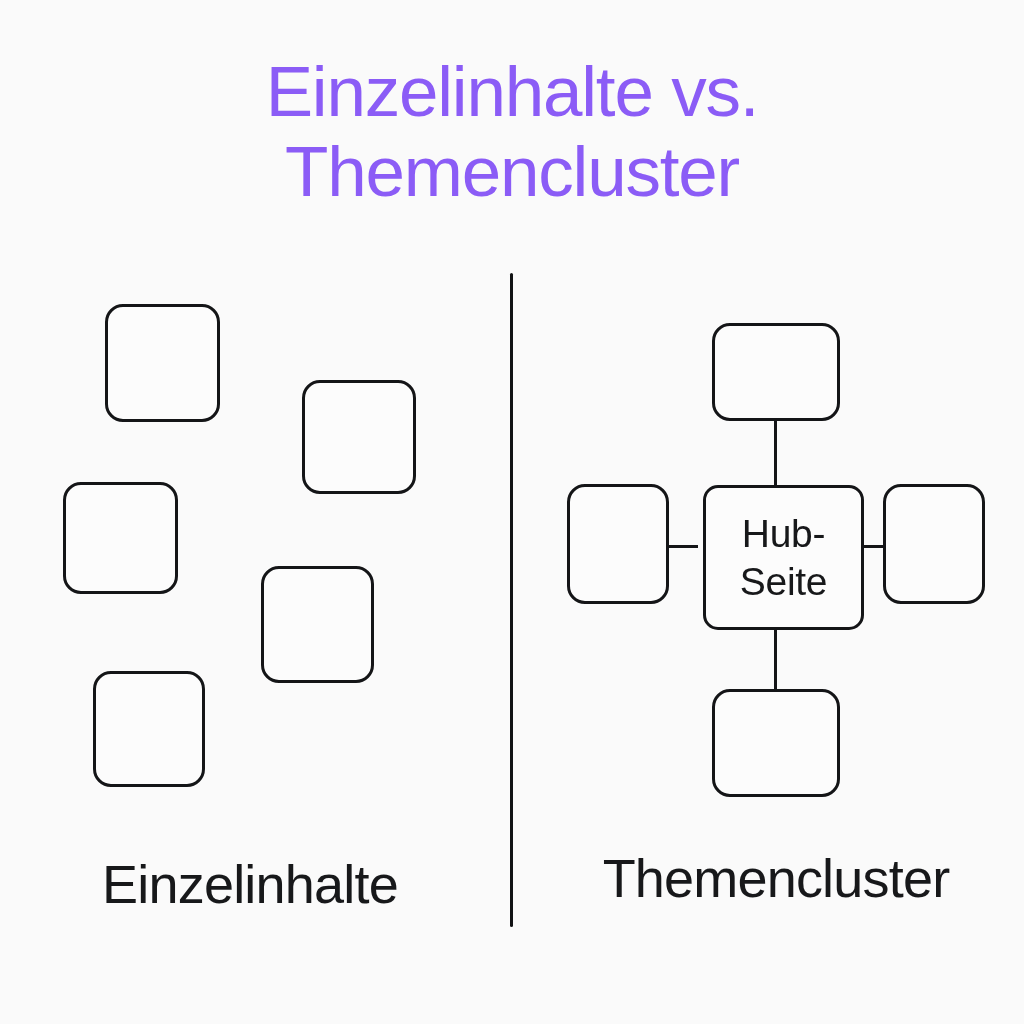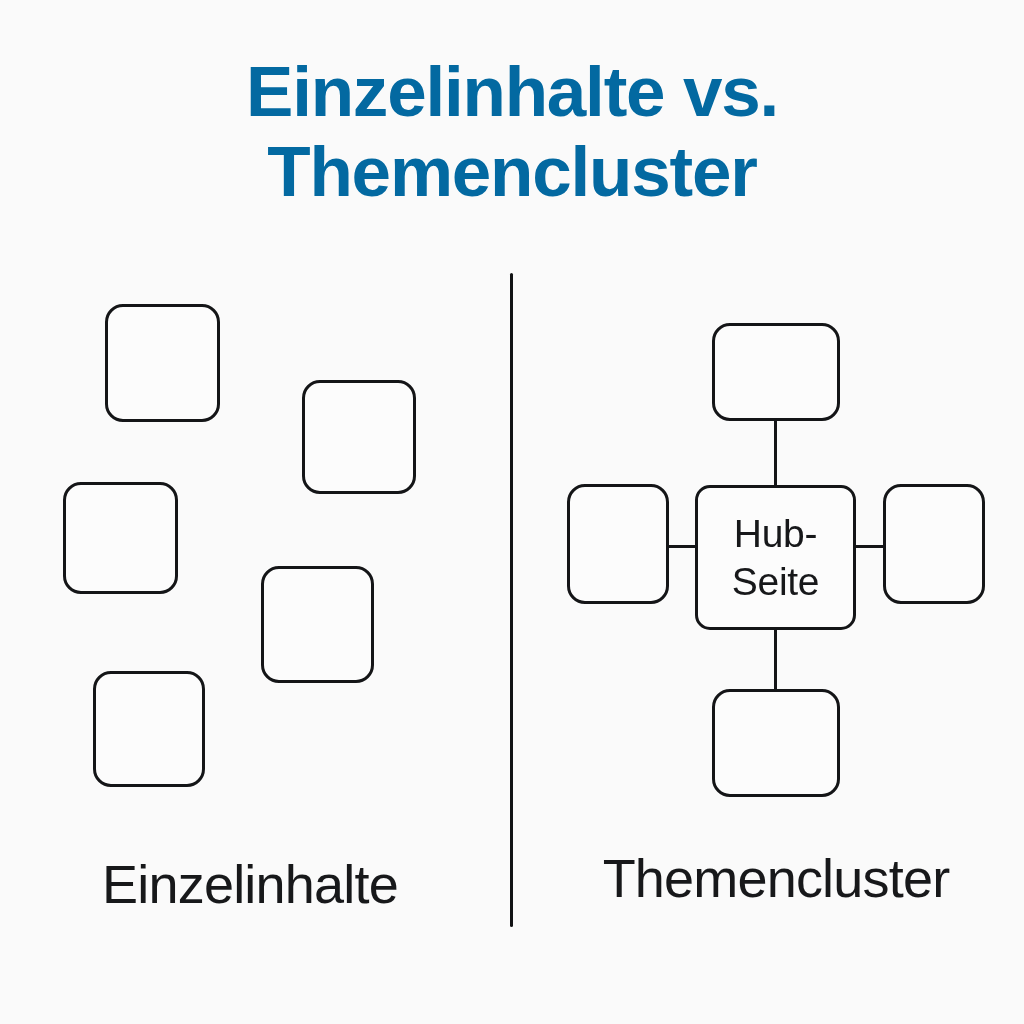--- a/index.html
+++ b/index.html
@@ -23,24 +23,24 @@
   }
 
   
   .title {
     position: absolute;
     left: 0;
     top: 52px;
     width: 1024px;
     text-align: center;
     font-size: 71px;
-    font-weight: 700;
+    font-weight: 400;
     line-height: 80px;
     letter-spacing: -1.2px;
-    color: #0369a1;
+    color: #8b5cf6;
     white-space: pre-line;
   }
 
   
   .divider {
     position: absolute;
     left: 510px;
     top: 273px;
     width: 3px;
     height: 654px;
@@ -56,20 +56,21 @@
     border: 3px solid #141517;
     border-radius: 18px;
   }
   .node.hub {
     border-radius: 15px;
     display: flex;
     align-items: center;
     justify-content: center;
     text-align: center;
     z-index: 3;
+    margin-left: 8px;
   }
   .hub-label {
     font-size: 39px;
     font-weight: 400;
     line-height: 48px;
     letter-spacing: -0.3px;
     color: #17181a;
     white-space: pre-line;
   }
 

